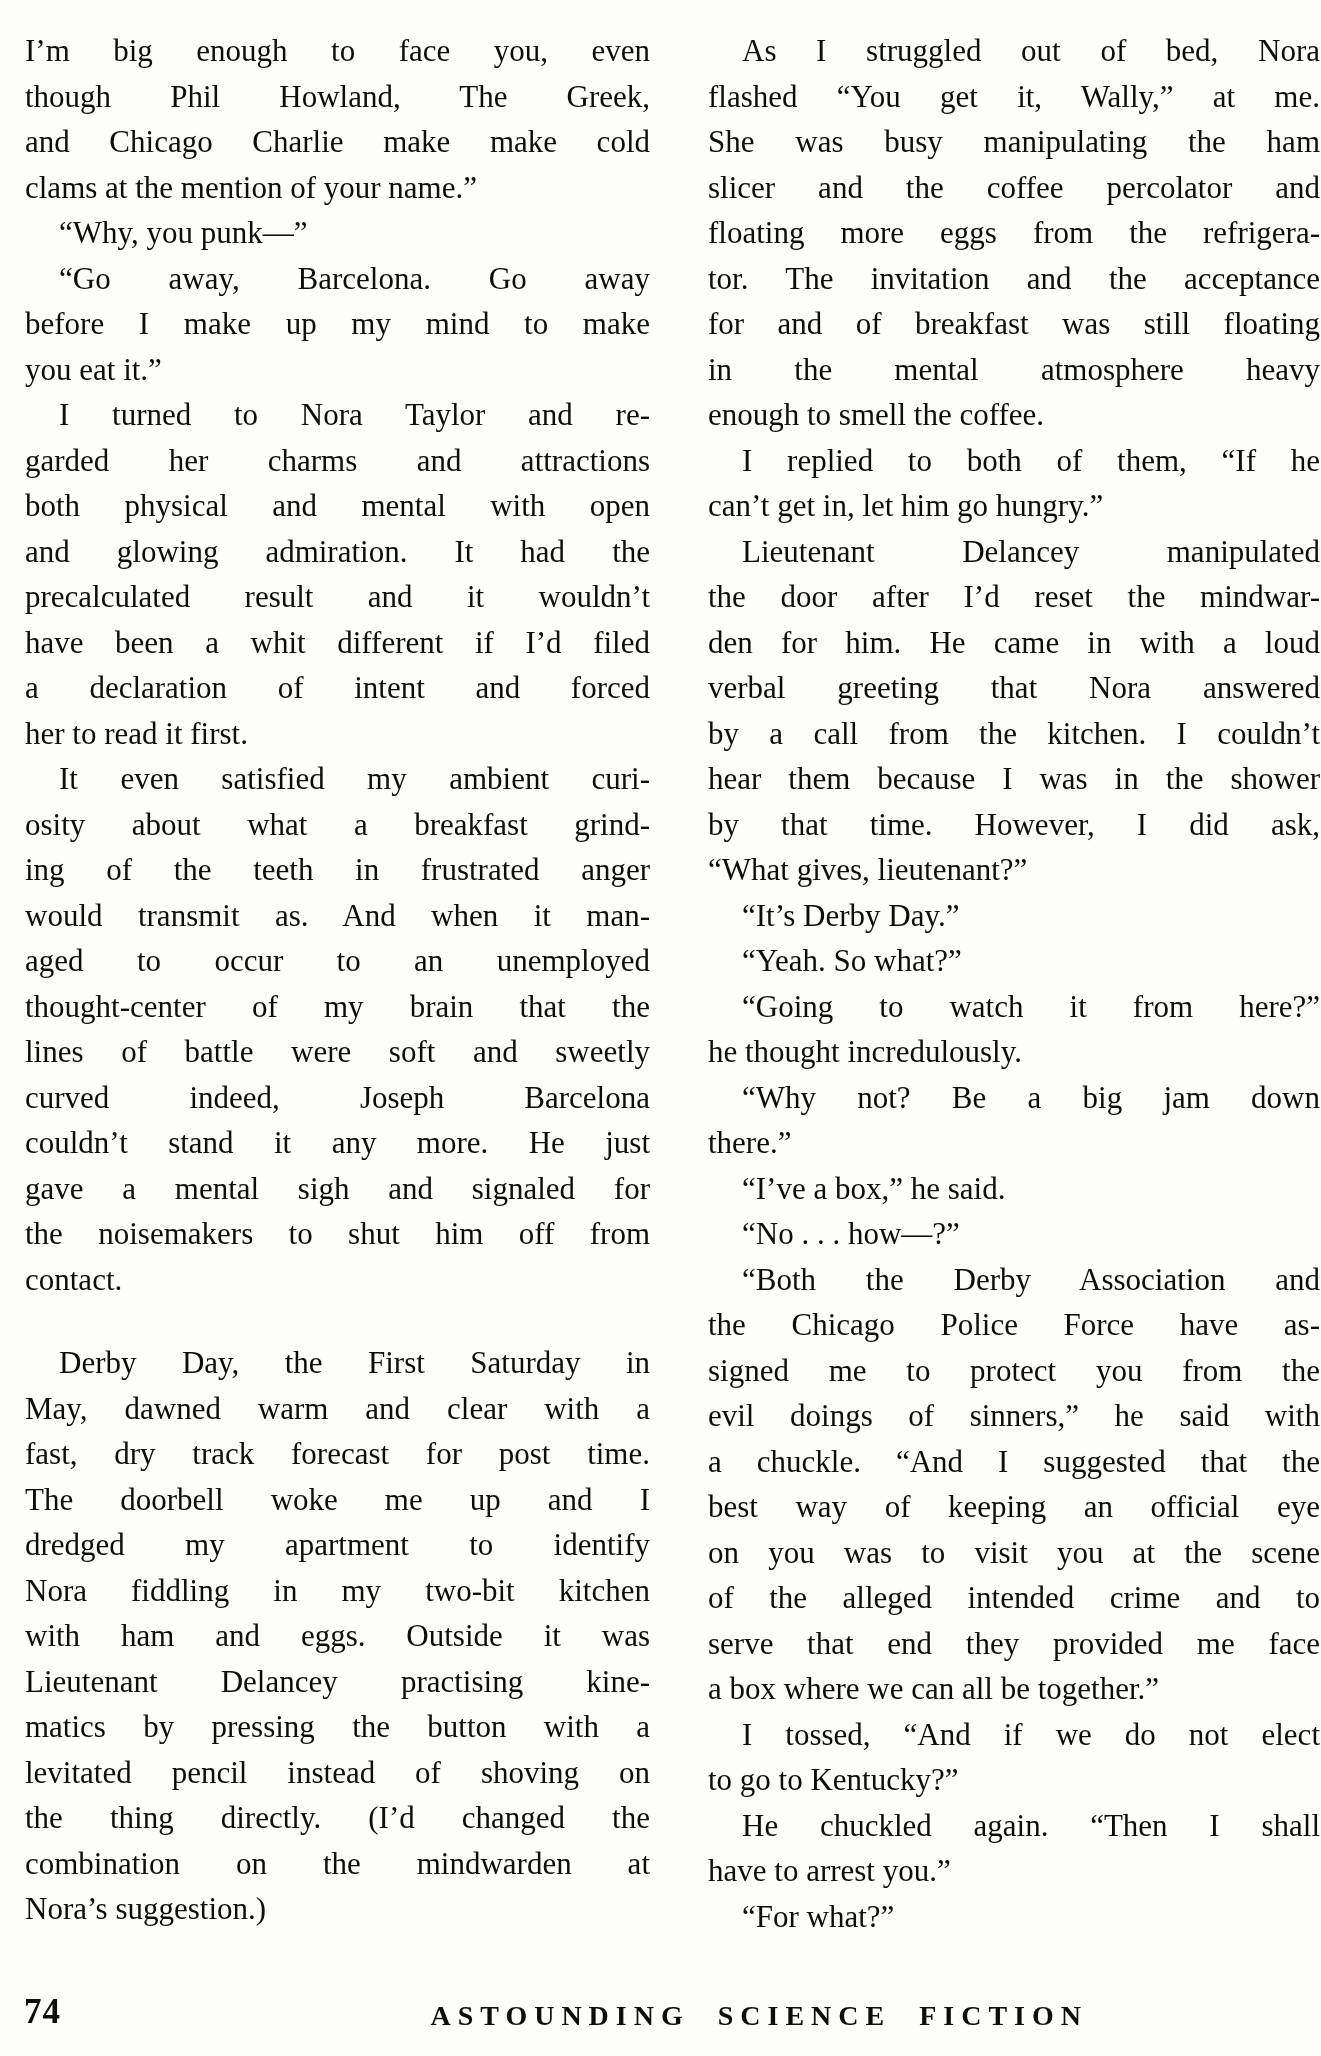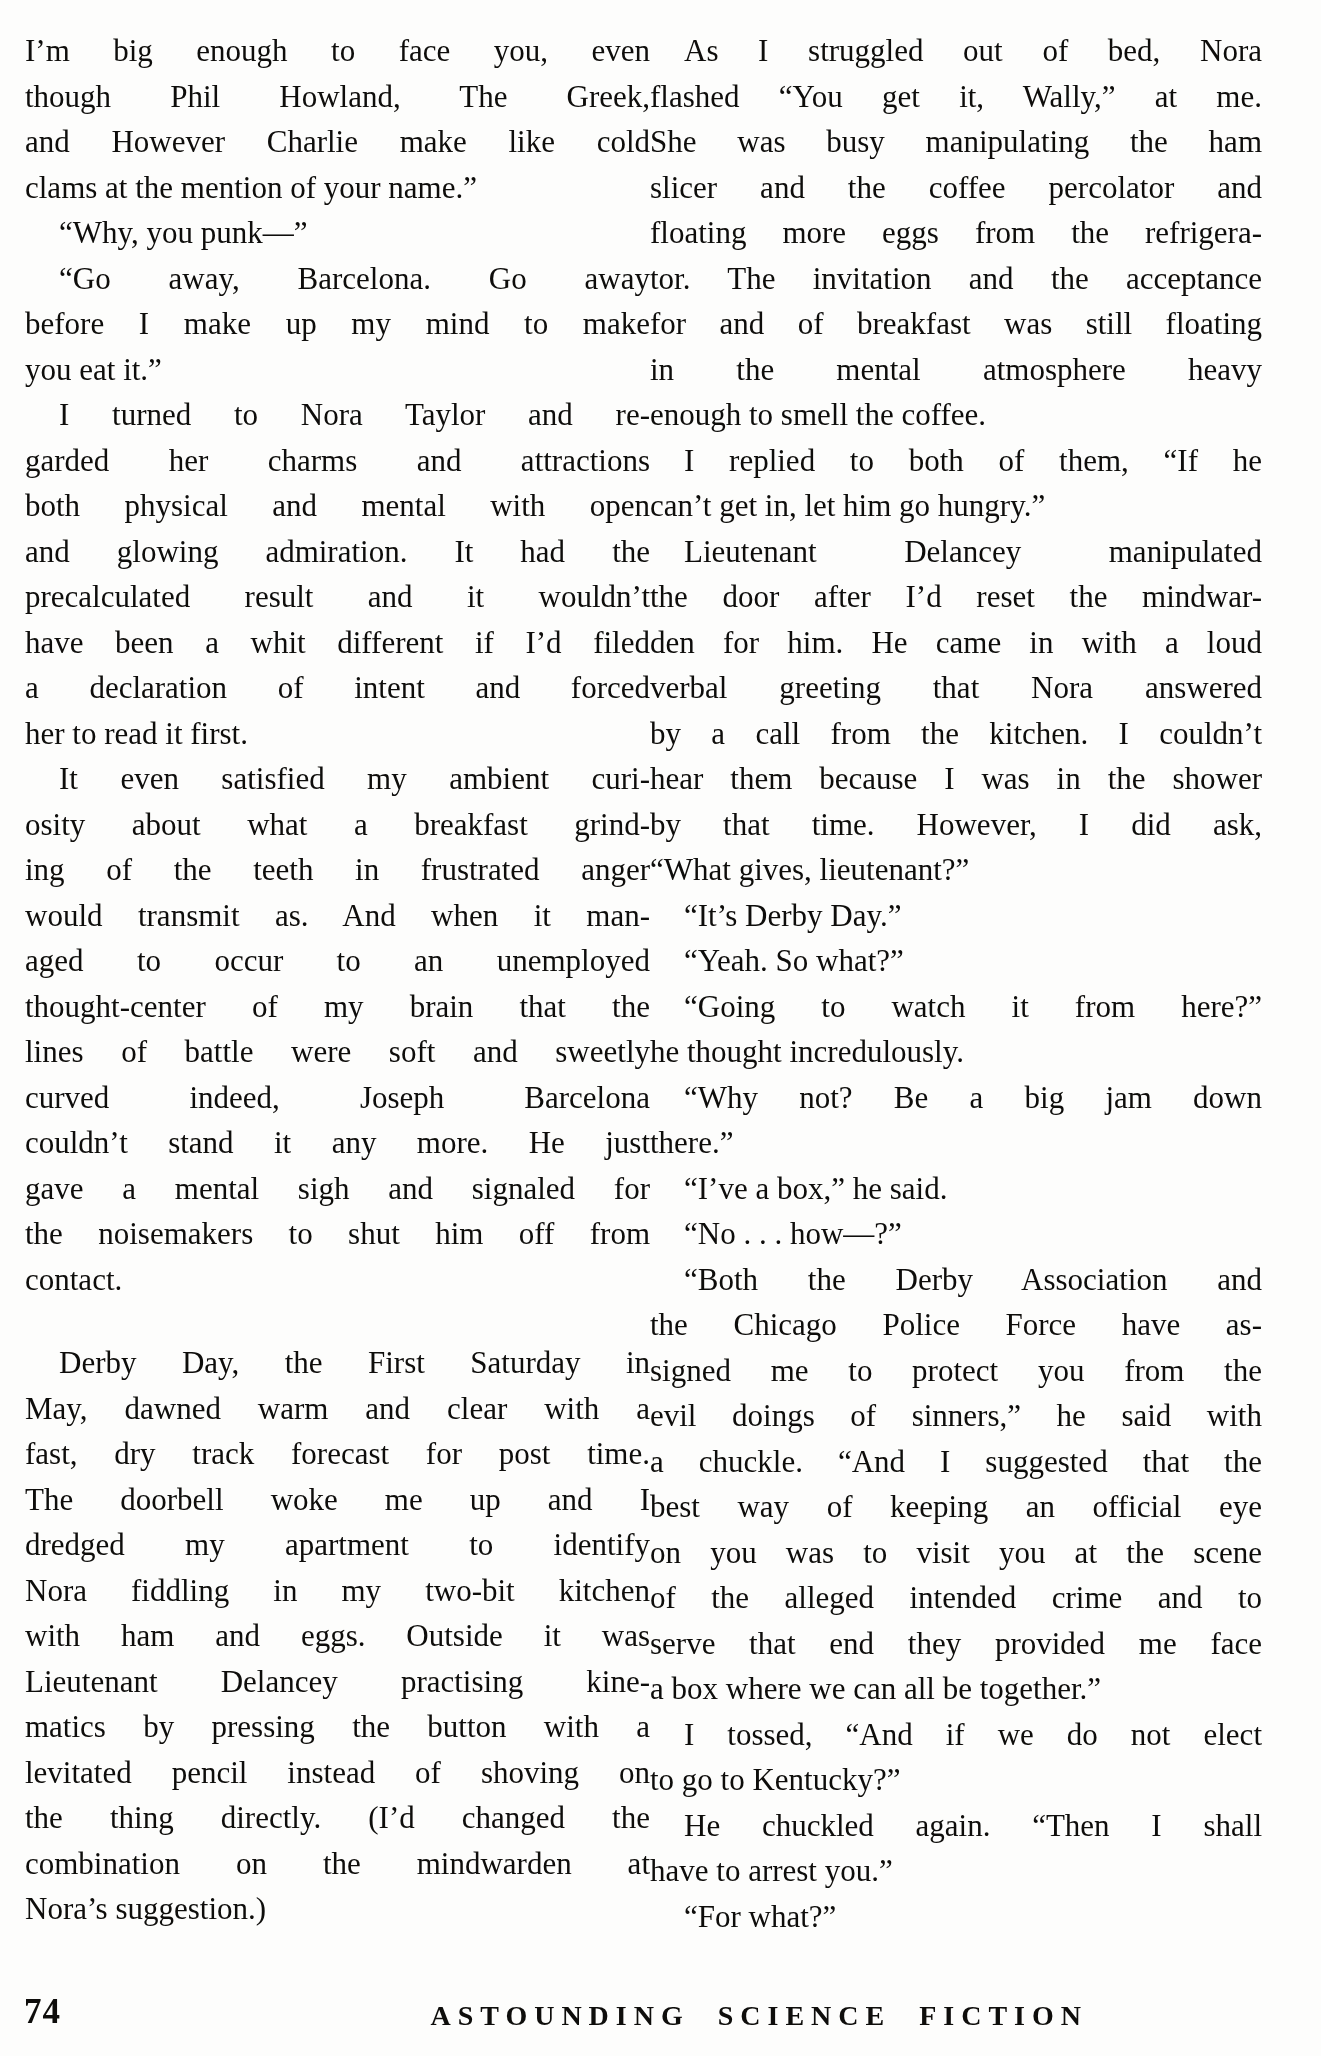--- a/index.html
+++ b/index.html
@@ -14,20 +14,21 @@
     background: #fdfdfc;
     color: #0e0d0b;
     font-family: "Liberation Serif", serif;
     overflow: hidden;
   }
   .columns {
     position: absolute;
     top: 28px;
     left: 25px;
     display: flex;
+    gap: 58px;
   }
   .col {
     font-size: 31px;
     line-height: 45.5px;
   }
   .col-left  { width: 625px; }
   .col-right { width: 612px; }
   .line {
     text-align: justify;
     text-align-last: justify;
@@ -63,21 +64,21 @@
   }
 </style>
 </head>
 <body>
 
 <div class="page">
   <div class="columns">
     <div class="col col-left" id="col-left">
         <div class="line">I’m big enough to face you, even</div>
         <div class="line">though Phil Howland, The Greek,</div>
-        <div class="line">and However Charlie make like cold</div>
+        <div class="line">and Chicago Charlie make make cold</div>
         <div class="line end">clams at the mention of your name.”</div>
         <div class="line ind end">“Why, you punk—”</div>
         <div class="line ind">“Go away, Barcelona. Go away</div>
         <div class="line">before I make up my mind to make</div>
         <div class="line end">you eat it.”</div>
         <div class="line ind">I turned to Nora Taylor and re-</div>
         <div class="line">garded her charms and attractions</div>
         <div class="line">both physical and mental with open</div>
         <div class="line">and glowing admiration. It had the</div>
         <div class="line">precalculated result and it wouldn’t</div>

